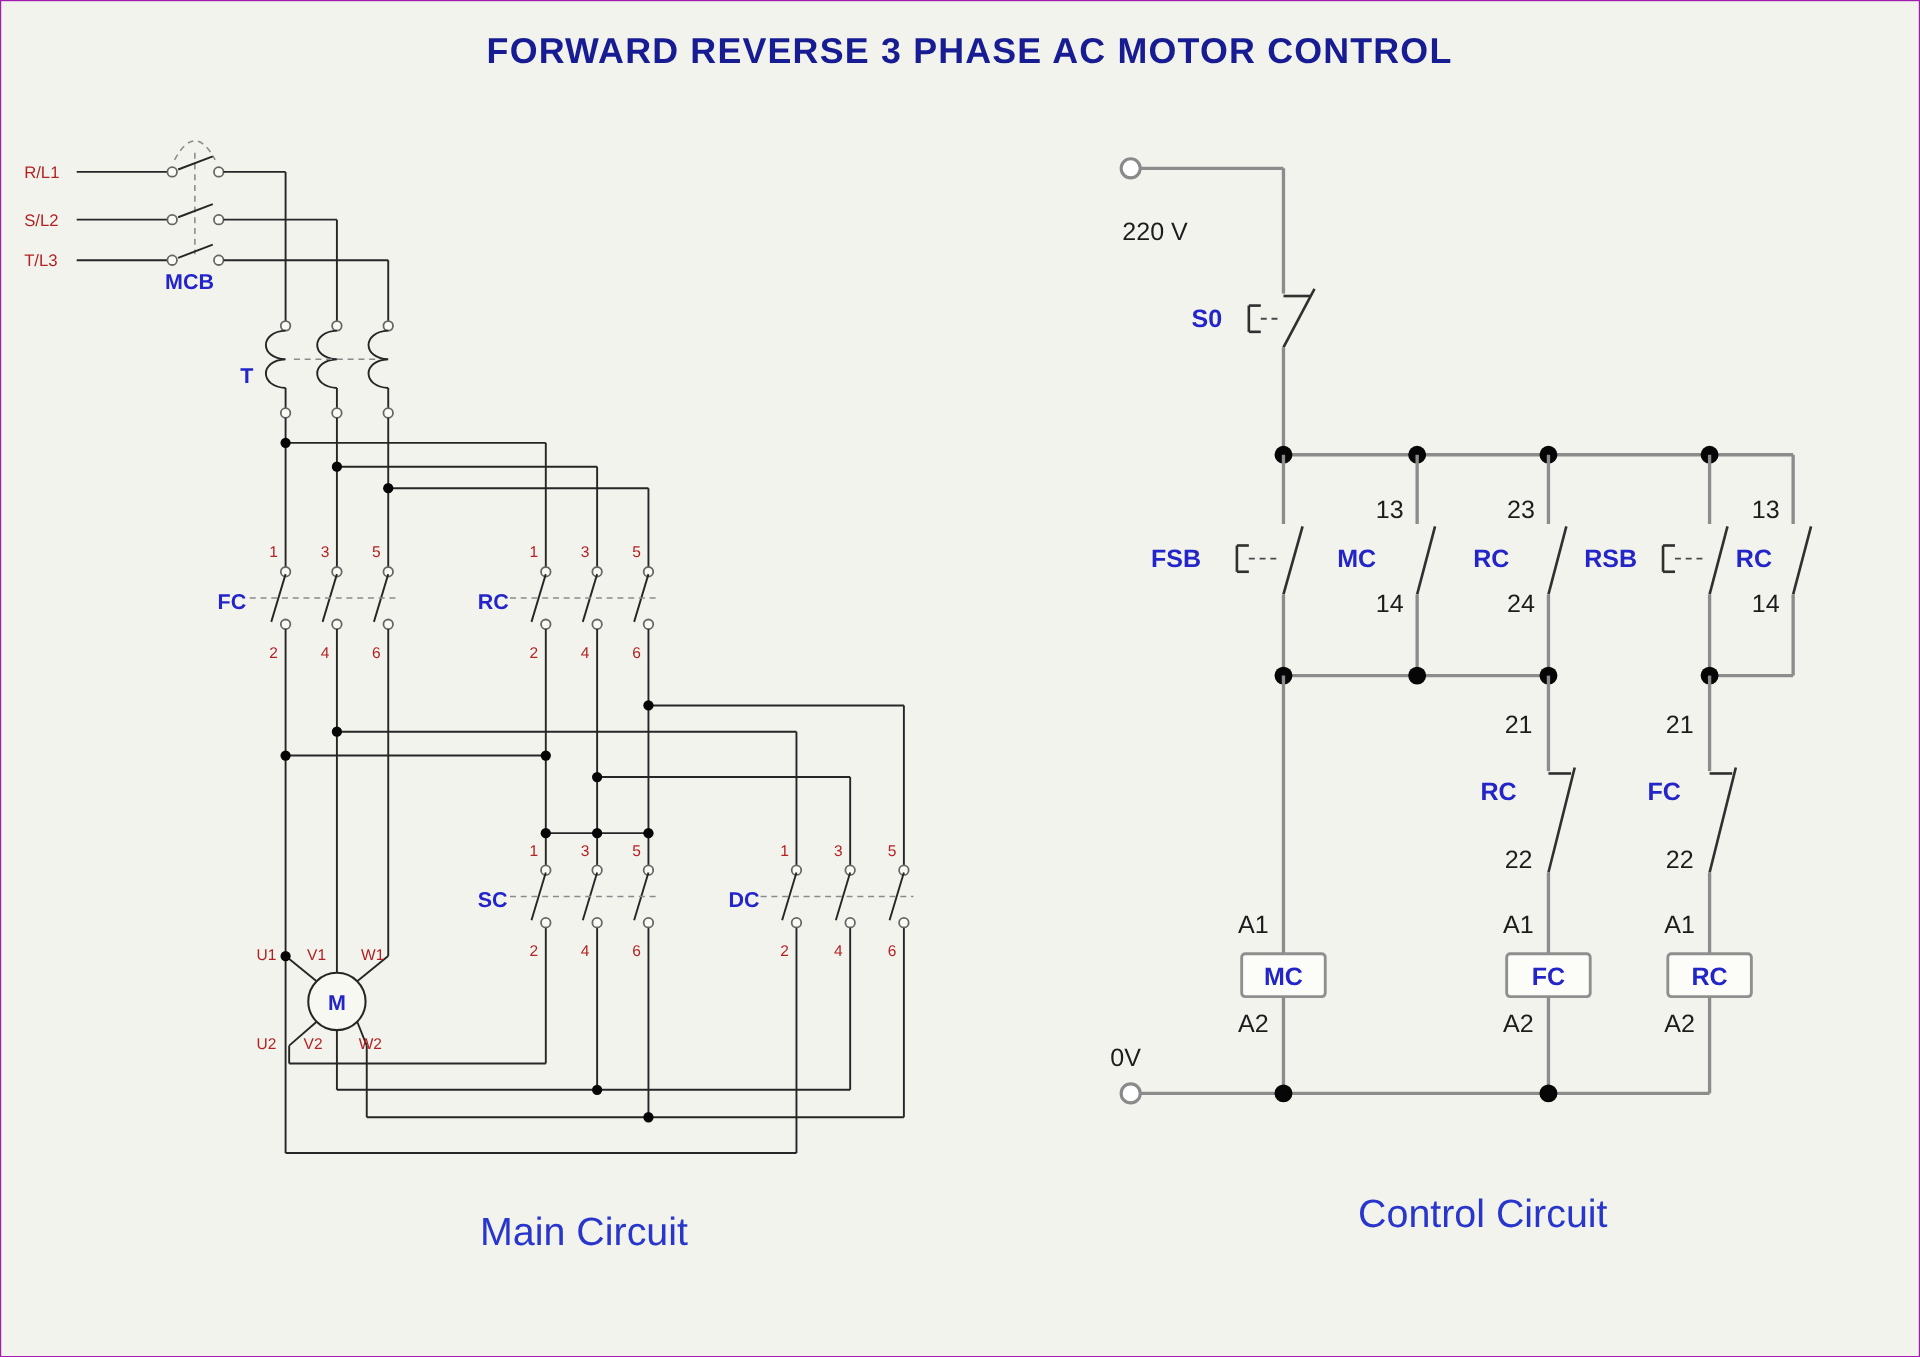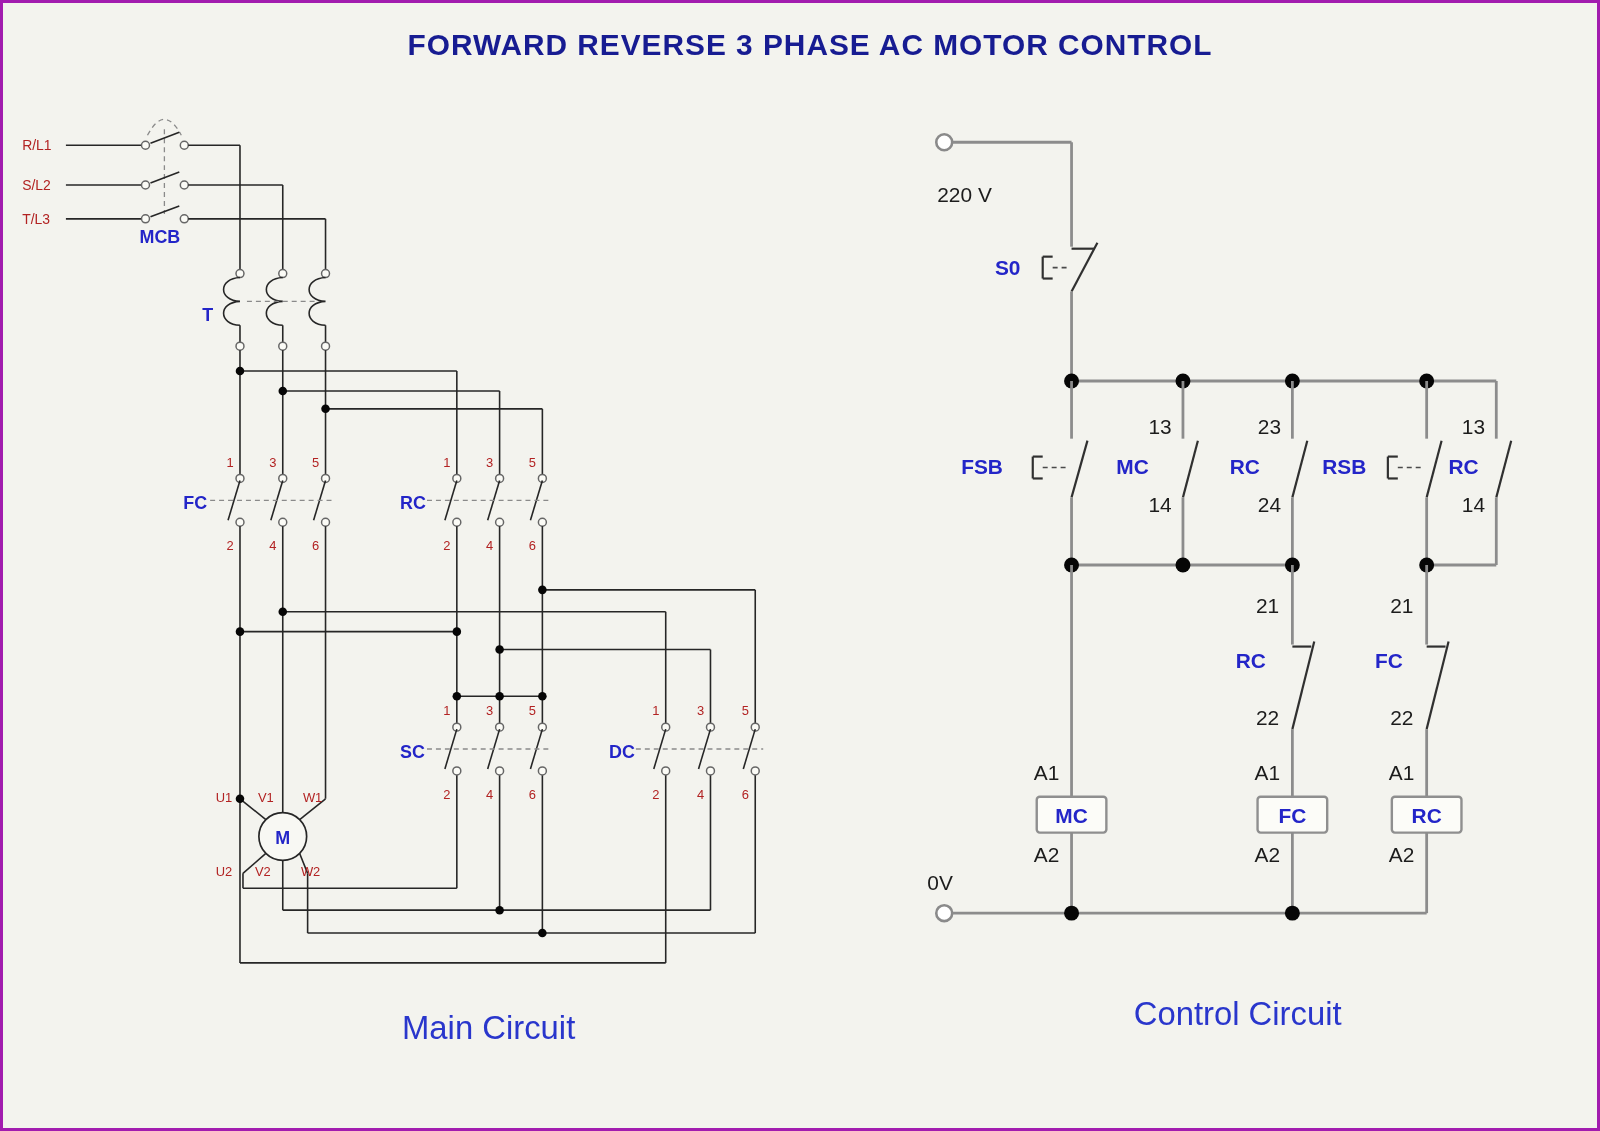--- a/index.html
+++ b/index.html
@@ -1,17 +1,17 @@
 <!DOCTYPE html>
 <html><head>
 <meta charset="utf-8">
 <style>
   html,body{margin:0;padding:0;}
   body{background:#ffffff;font-family:"Liberation Sans",sans-serif;}
-  .frame{width:1600px;height:1131px;box-sizing:border-box;border:3px solid #a21caf;background:#f3f3ee;}
+  .frame{width:1600px;height:1131px;box-sizing:border-box;border:1px solid #a21caf;background:#f3f3ee;}
   svg{display:block;}
   
   .wm{stroke:#262626;stroke-width:1.6;fill:none;}
   .wc{stroke:#8c8c8c;stroke-width:2.8;fill:none;}
   .bl{stroke:#303030;stroke-width:2.2;fill:none;}
   .dash{stroke:#8a8a8a;stroke-width:1.3;stroke-dasharray:5 4;fill:none;}
   .dashc{stroke:#4a4a4a;stroke-width:1.6;stroke-dasharray:5 4;fill:none;}
   .term{fill:#fbfbf6;stroke:#666;stroke-width:1.5;}
   .termc{fill:#ffffff;stroke:#8a8a8a;stroke-width:2.6;}
   .dot{fill:#060606;stroke:none;}

